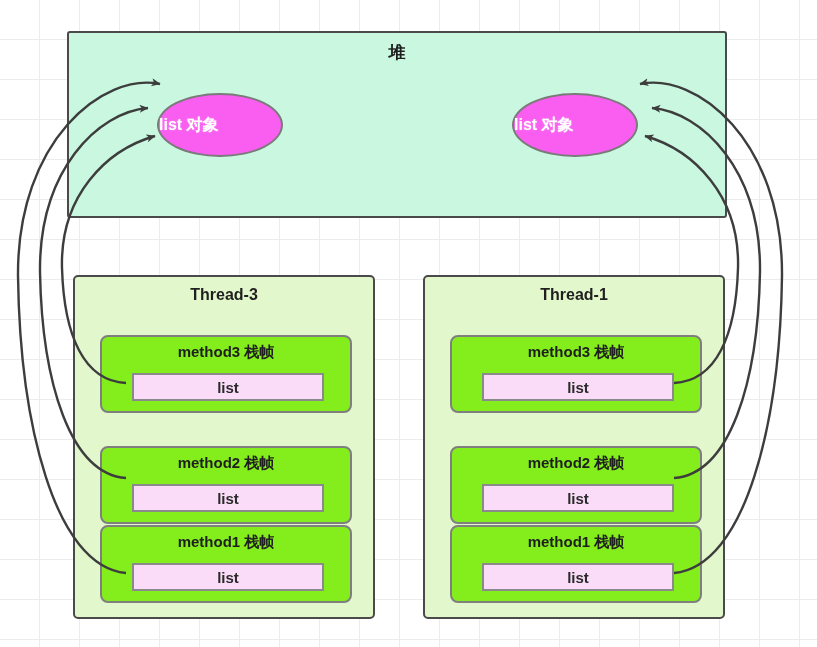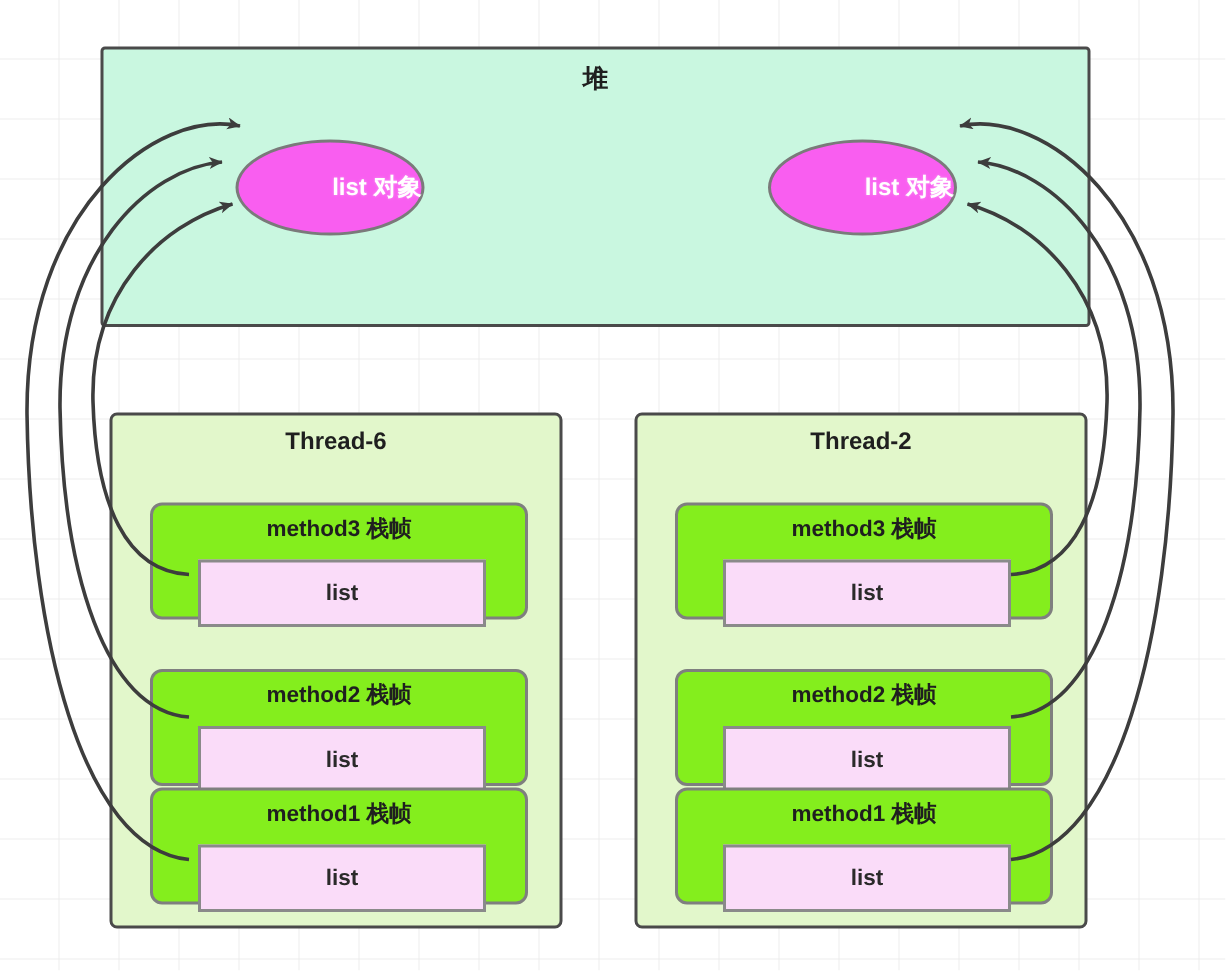--- a/index.html
+++ b/index.html
@@ -53,21 +53,21 @@
   .obj-ellipse {
     position: absolute;
     width: 126px;
     height: 64px;
     border-radius: 50%;
     background: #f95ef0;
     border: 2px solid #7a7a7a;
     box-sizing: border-box;
     display: flex;
     align-items: center;
-    justify-content: flex-end;
+    justify-content: flex-start;
     color: #ffffff;
     font-size: 16px;
     font-weight: bold;
     z-index: 6;
     text-shadow: 0 0 2px rgba(255,255,255,0.35);
   }
   #obj-left  { left: 157px; top: 93px; }
   #obj-right { left: 512px; top: 93px; }
 
   .thread-box {
@@ -117,21 +117,21 @@
     text-align: center;
     font-size: 15px;
     font-weight: bold;
     color: #1f1f1f;
   }
   .var-box {
     position: absolute;
     left: 30px;
     top: 36px;
     width: 192px;
-    height: 45px;
+    height: 28px;
     background: #fadcf9;
     border: 2px solid #8a8a8a;
     box-sizing: border-box;
     display: flex;
     align-items: center;
     justify-content: center;
     font-size: 15px;
     font-weight: bold;
     color: #2a2a2a;
   }
@@ -167,21 +167,21 @@
 
   <div class="obj-ellipse" id="obj-left">
     <span>list 对象</span>
   </div>
 
   <div class="obj-ellipse" id="obj-right">
     <span>list 对象</span>
   </div>
 
   <div class="thread-box" id="thread-0">
-    <div class="thread-title">Thread-6</div>
+    <div class="thread-title">Thread-3</div>
 
     <div class="frame f0">
       <div class="frame-title">method3 栈帧</div>
       <div class="var-box">
         <span>list</span>
       </div>
     </div>
 
     <div class="frame f1">
       <div class="frame-title">method2 栈帧</div>
@@ -192,21 +192,21 @@
 
     <div class="frame f2">
       <div class="frame-title">method1 栈帧</div>
       <div class="var-box">
         <span>list</span>
       </div>
     </div>
   </div>
 
   <div class="thread-box" id="thread-1">
-    <div class="thread-title">Thread-2</div>
+    <div class="thread-title">Thread-1</div>
 
     <div class="frame f0">
       <div class="frame-title">method3 栈帧</div>
       <div class="var-box">
         <span>list</span>
       </div>
     </div>
 
     <div class="frame f1">
       <div class="frame-title">method2 栈帧</div>

